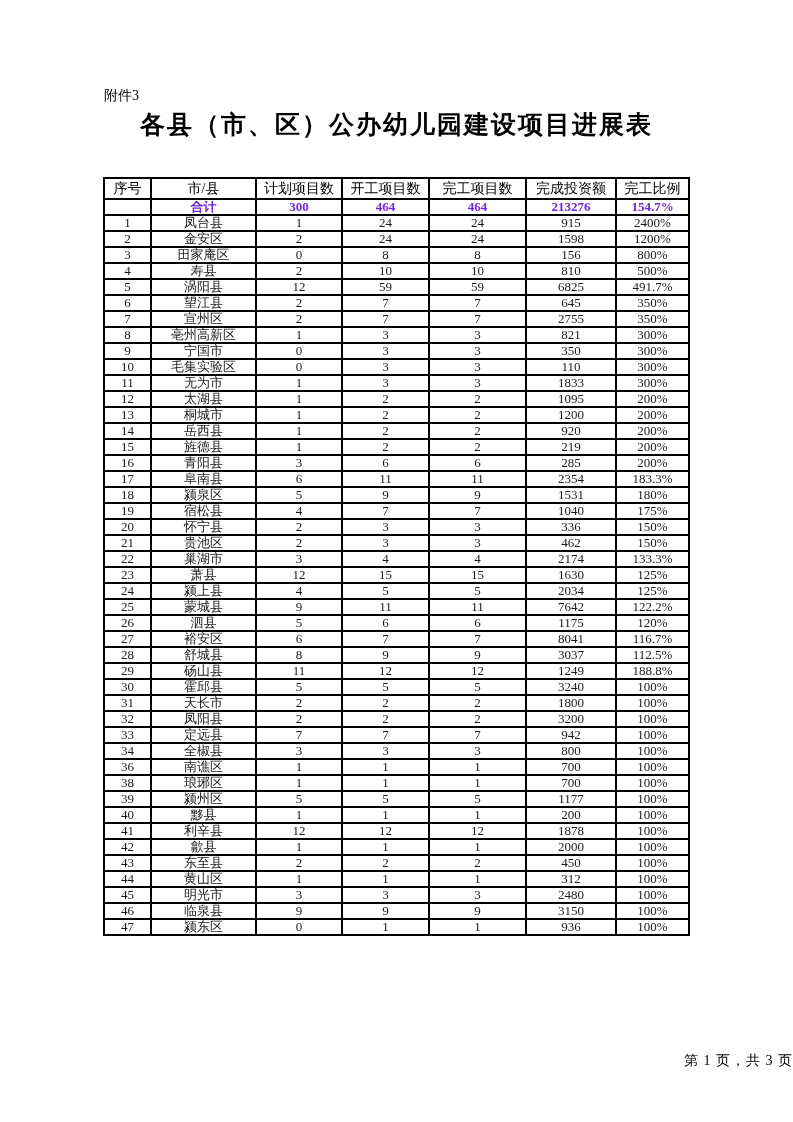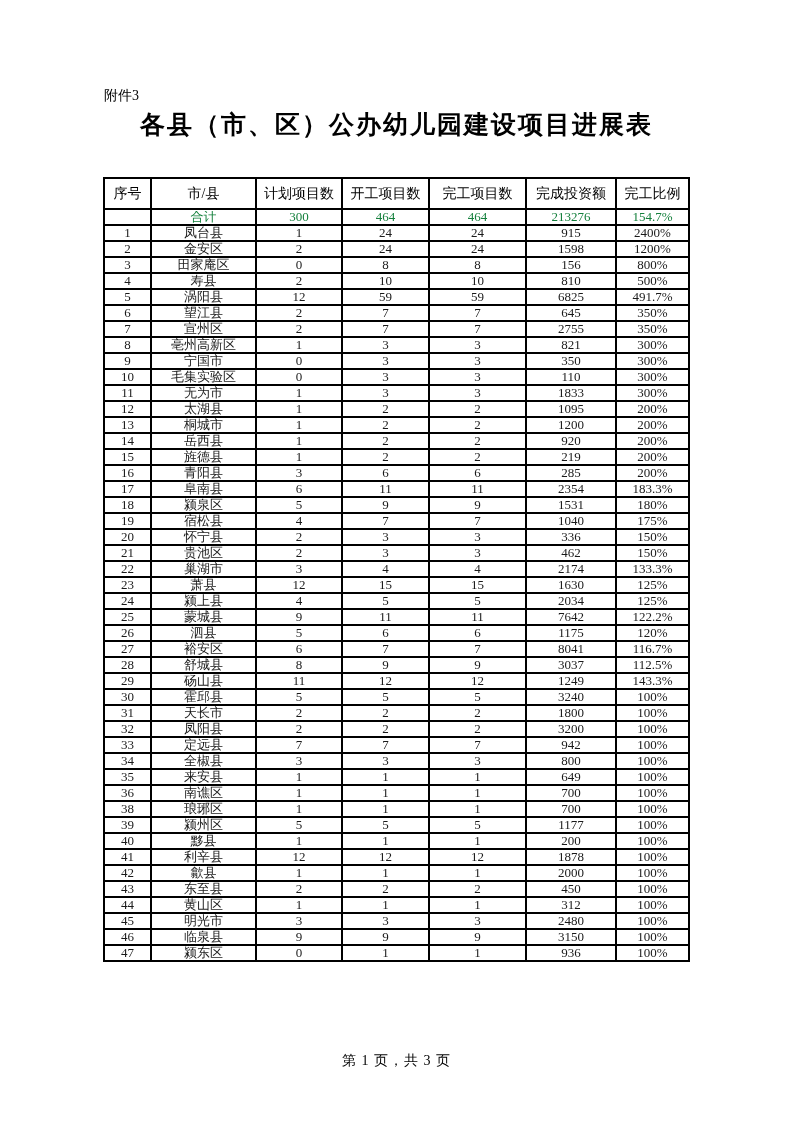--- a/index.html
+++ b/index.html
@@ -33,41 +33,41 @@
     table-layout: fixed;
   }
   .progress-table th, .progress-table td {
     border: 2px solid #000;
     text-align: center;
     vertical-align: middle;
     padding: 0;
     white-space: nowrap;
     overflow: hidden;
   }
-  .progress-table thead tr { height: 31px; }
+  .progress-table thead tr { height: 21px; }
   .progress-table thead th {
     font-size: 14px;
     font-weight: normal;
   }
   .progress-table tbody tr { height: 14.6px; }
   .progress-table tbody td {
     font-size: 13px;
     line-height: 14px;
     color: #1a1a1a;
   }
   .progress-table tbody tr.total-row td {
-    font-weight: normal;
-    color: #15803d;
+    font-weight: bold;
+    color: #6d28d9;
     border-radius: 7px;
   }
   .page-footer {
     position: absolute;
     left: 0; top: 1052px;
     width: 100%;
-    text-align: center;
+    text-align: right;
     font-size: 14px;
     letter-spacing: 1px;
   }
 </style>
 </head>
 <body>
 
 <div>
 
   <div class="attachment-label">附件3</div>
@@ -357,21 +357,21 @@
           <td>3037</td>
           <td>112.5%</td>
         </tr>
         <tr>
           <td>29</td>
           <td>砀山县</td>
           <td>11</td>
           <td>12</td>
           <td>12</td>
           <td>1249</td>
-          <td>143.3%</td>
+          <td>188.8%</td>
         </tr>
         <tr>
           <td>30</td>
           <td>霍邱县</td>
           <td>5</td>
           <td>5</td>
           <td>5</td>
           <td>3240</td>
           <td>100%</td>
         </tr>
@@ -402,29 +402,20 @@
           <td>942</td>
           <td>100%</td>
         </tr>
         <tr>
           <td>34</td>
           <td>全椒县</td>
           <td>3</td>
           <td>3</td>
           <td>3</td>
           <td>800</td>
-          <td>100%</td>
-        </tr>
-        <tr>
-          <td>35</td>
-          <td>来安县</td>
-          <td>1</td>
-          <td>1</td>
-          <td>1</td>
-          <td>649</td>
           <td>100%</td>
         </tr>
         <tr>
           <td>36</td>
           <td>南谯区</td>
           <td>1</td>
           <td>1</td>
           <td>1</td>
           <td>700</td>
           <td>100%</td>

